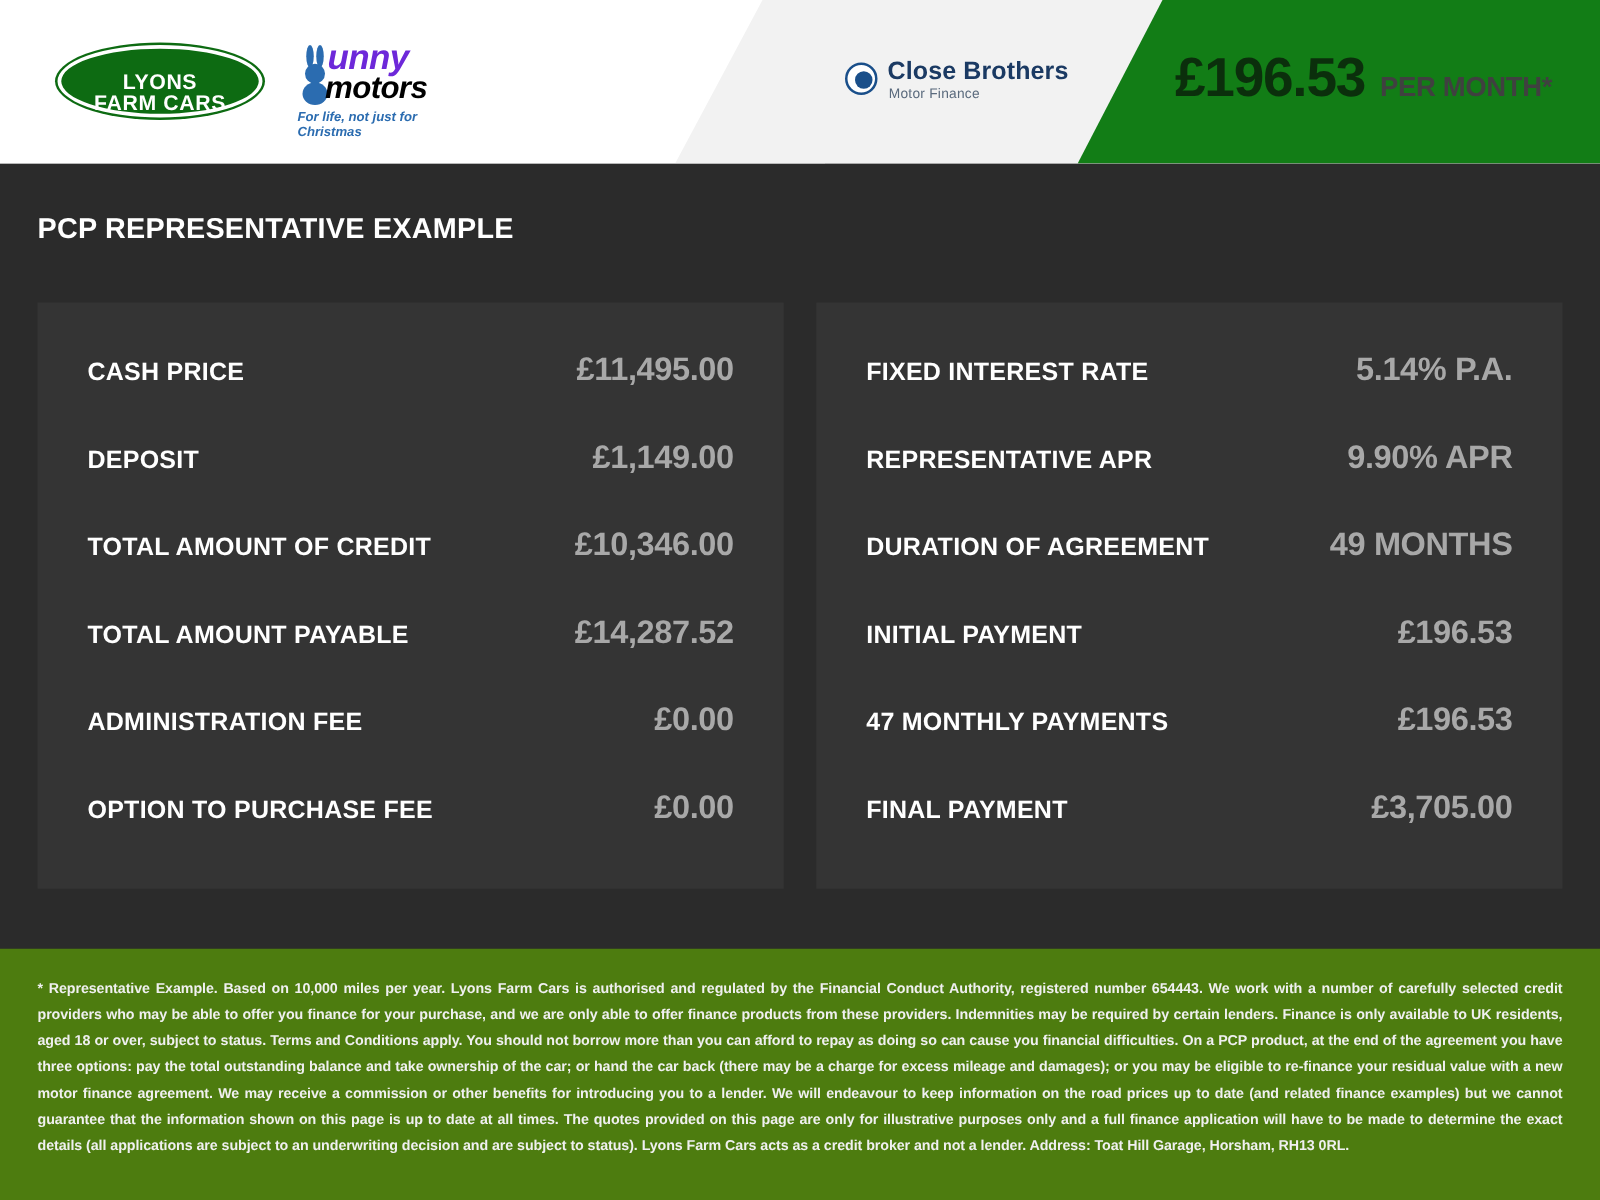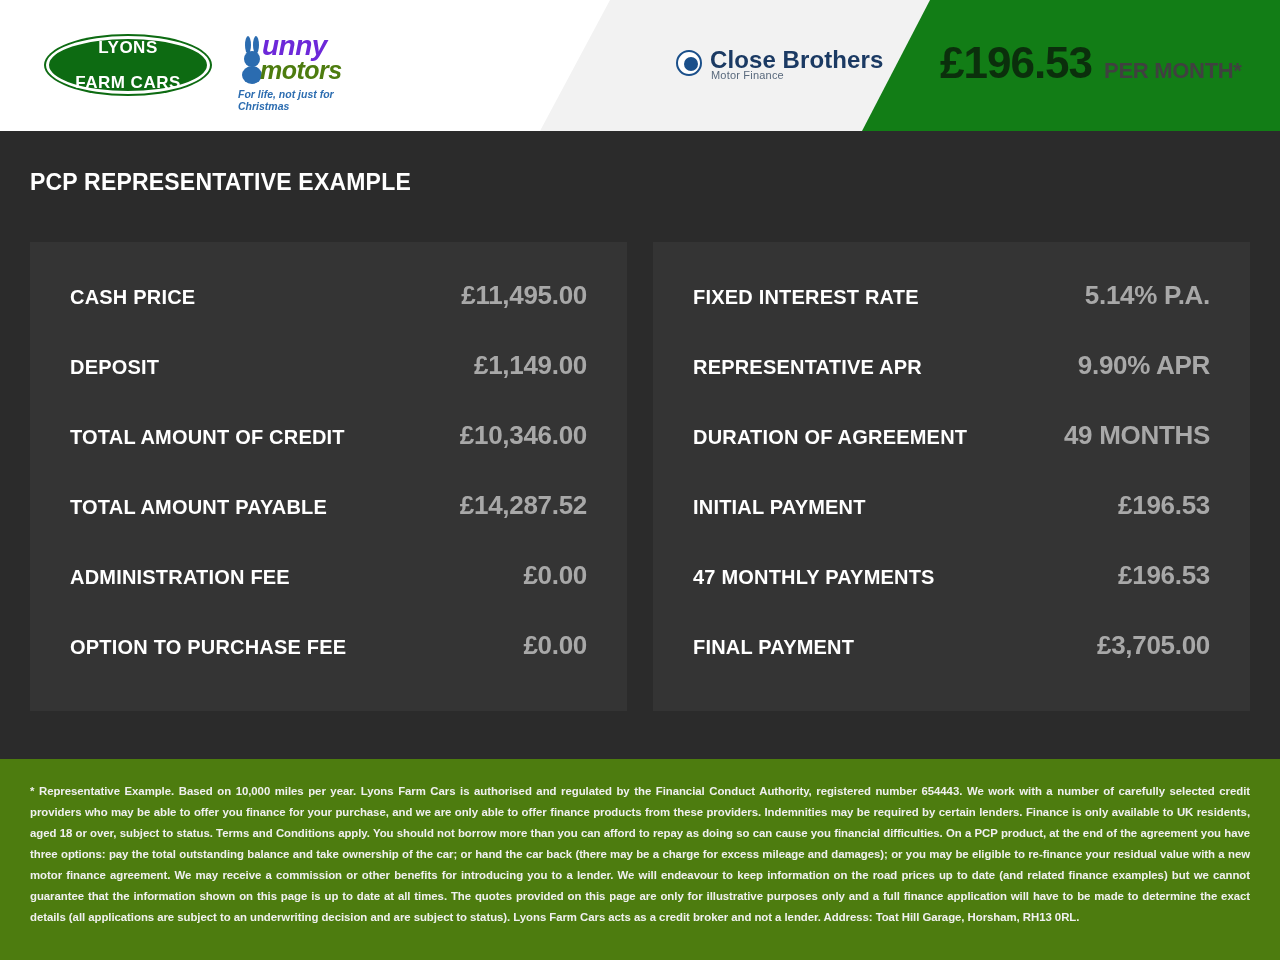--- a/index.html
+++ b/index.html
@@ -45,21 +45,21 @@
     position: absolute;
     left: 46px; top: 36px;
     width: 164px; height: 58px;
     background: #0d6b12;
     border: 3px solid #ffffff;
     border-radius: 50%;
     box-shadow: 0 0 0 2px #0d6b12;
     display: flex;
     flex-direction: column;
     align-items: center;
-    justify-content: space-between;
+    justify-content: flex-end;
     line-height: 1.0;
   }
   .logo-lyons span {
     color: #ffffff;
     font-weight: bold;
     font-size: 17px;
     letter-spacing: 0.5px;
   }
 
   
@@ -68,21 +68,21 @@
     left: 238px; top: 30px;
     width: 148px; height: 76px;
   }
   .sunny-line1 {
     position: absolute; left: 24px; top: 0px;
     font-size: 28px; font-weight: bold; color: #6d28d9;
     font-style: italic; letter-spacing: -0.5px; text-align: center;
   }
   .sunny-line2 {
     position: absolute; left: 22px; top: 26px;
-    font-size: 25px; font-weight: bold; color: #4d7c0f;
+    font-size: 25px; font-weight: bold; color: #000000;
     font-style: italic; letter-spacing: -0.5px;
   }
   .sunny-tag {
     position: absolute; left: 0px; top: 58px;
     font-size: 10.5px; font-weight: bold; color: #2b6cb0;
     font-style: italic;
   }
   .sunny-rabbit {
     position: absolute; left: 2px; top: 6px;
     width: 26px; height: 48px;
@@ -105,21 +105,21 @@
   .close-mark::after {
     content: "";
     position: absolute;
     left: 6px; top: 5px;
     width: 14px; height: 14px;
     border-radius: 50%;
     background: #1a4f8a;
   }
   .close-name {
     position: absolute; left: 34px; top: 0px;
-    font-size: 24px; font-weight: bold; color: #1b3a63;
+    font-size: 20px; font-weight: bold; color: #1b3a63;
     letter-spacing: 0.1px;
   }
   .close-sub {
     position: absolute; left: 35px; top: 23px;
     font-size: 11px; color: #5a6a7d;
     letter-spacing: 0.2px;
   }
 
   
   .price-wrap {

